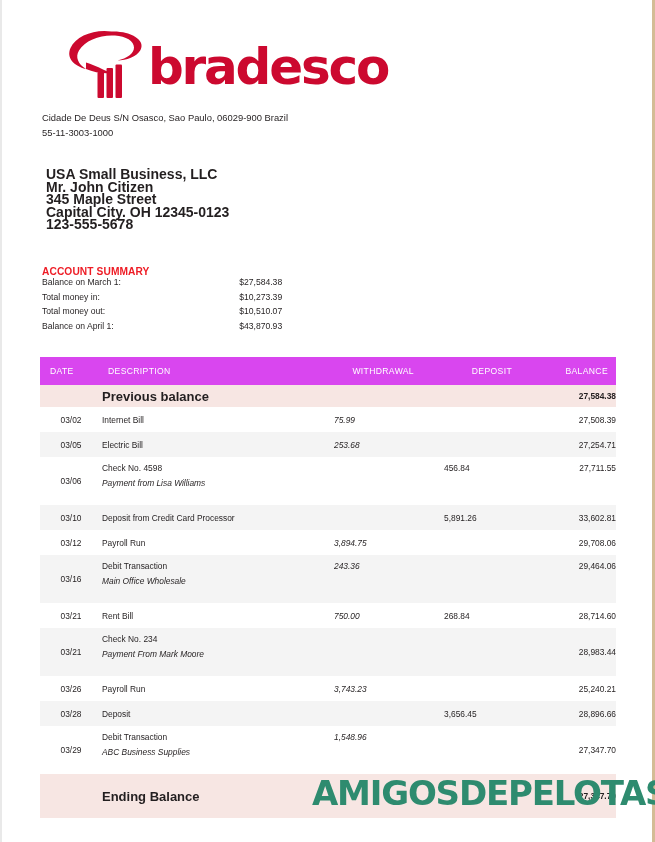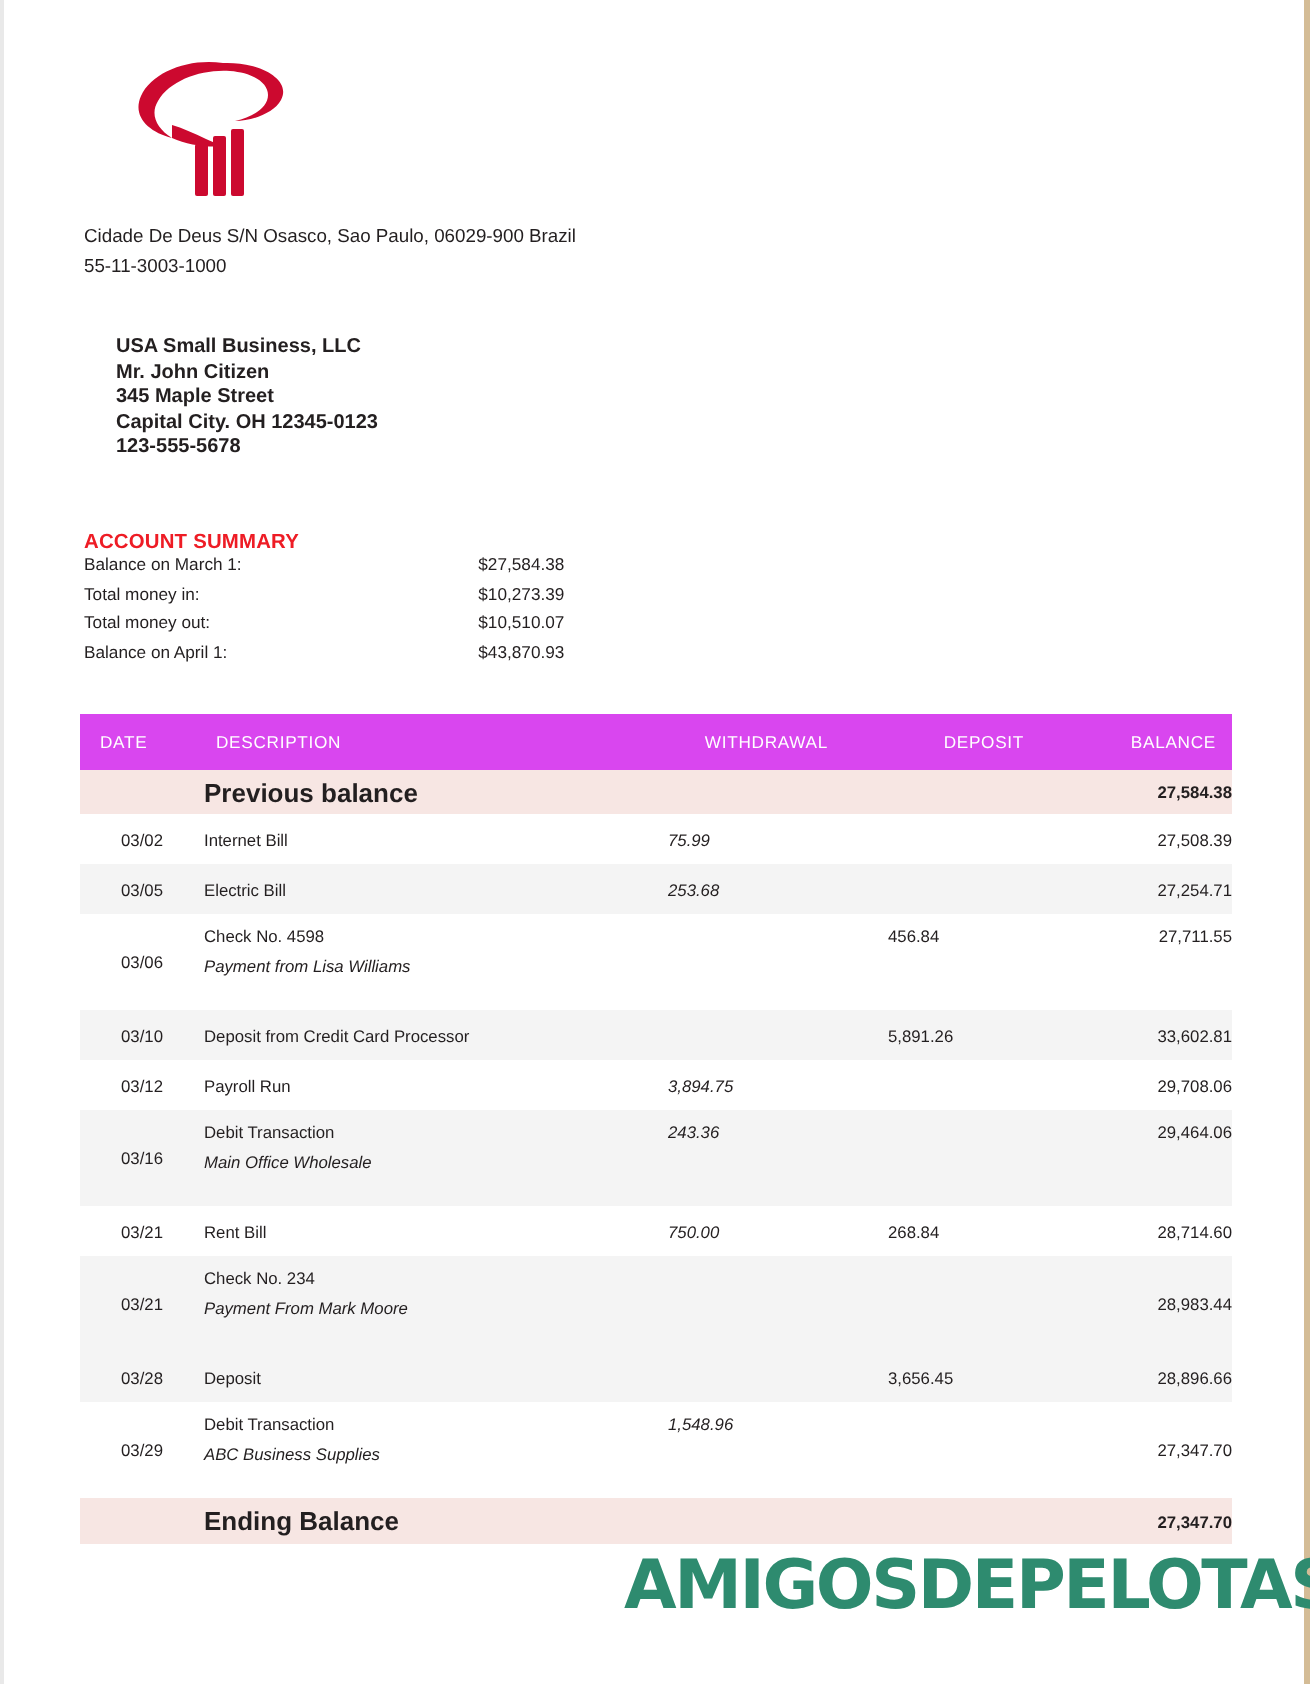--- a/index.html
+++ b/index.html
@@ -62,23 +62,23 @@
     left: 2px;
     top: 110px;
     font-size: 9.4px;
     line-height: 15px;
     color: #231f20;
   }
 
   
   .cust-block {
     position: absolute;
-    left: 18px;
+    left: 6px;
     top: 168px;
-    font-size: 10px;
+    font-size: 14px;
     font-weight: bold;
     line-height: 12.6px;
     color: #231f20;
   }
   .acct-block {
     position: absolute;
     left: 373px;
     top: 180px;
     font-size: 8.6px;
     line-height: 13px;
@@ -183,21 +183,21 @@
   .cell-bal {
     text-align: right;
     padding-right: 8px;
     font-size: 8.4px;
   }
   .cell-bal.bold { font-weight: bold; }
 
   .row-1line td { height: 25px; }
   .row-2line td { height: 42px; }
   .row-head td  { height: 22px; }
-  .row-foot td  { height: 23px; }
+  .row-foot td  { height: 44px; }
 
   
   .row-2line td.cell-desc { vertical-align: top; padding-top: 6px; }
   .row-2line td.cell-with,
   .row-2line td.cell-dep { vertical-align: top; padding-top: 6px; }
   .row-2line td.cell-bal { vertical-align: top; padding-top: 6px; }
   .row-2line.bal-low td.cell-bal { vertical-align: middle; padding-top: 0; }
   .row-2line.bal-mid td.cell-bal { vertical-align: middle; padding-top: 0; }
 
   
@@ -221,20 +221,21 @@
   <div class="inner">
 
     <div class="logo-block">
       <svg class="logo-mark" viewBox="0 0 86 76">
         <path d="M47.5 5.5 C30 3 12 10 6.5 22 C2 32 10 40 22 43 C14 38 11 31 15 24.5 C21 14 37 8.5 51 9.5 C62 10.3 70 15 70 21.5 C70 27.5 63 32.5 53.5 34.5 C62 34.5 73 30.5 76.5 24 C80.5 16.5 73 10 62 7 C57.5 5.8 52.5 5.3 47.5 5.5 Z" fill="#cc092f"></path>
         <path d="M22 43 C30 46.5 40 48 48.5 47 C45 46 42 45 39 43.5 C33 40.5 27 38 22 36.5 Z" fill="#cc092f"></path>
         <rect x="33.5" y="46" width="6.5" height="26" rx="1" fill="#cc092f"></rect>
         <rect x="42.5" y="42" width="6.5" height="30" rx="1" fill="#cc092f"></rect>
         <rect x="51.5" y="38.5" width="6.5" height="33.5" rx="1" fill="#cc092f"></rect>
       </svg>
+      <span class="logo-word">bradesco</span>
     </div>
 
     <div class="bank-addr">
       <div>Cidade De Deus S/N Osasco, Sao Paulo, 06029-900  Brazil</div>
       <div>55-11-3003-1000</div>
     </div>
 
     <div class="cust-block">
       <div>USA Small Business,  LLC</div>
       <div>Mr. John Citizen</div>
@@ -359,20 +360,27 @@
           <td class="cell-date">03/21</td>
           <td class="cell-desc">
             <span>Check No.  234</span>
             <span class="sub">Payment From Mark Moore</span>
           </td>
           <td class="cell-with"></td>
           <td class="cell-dep"></td>
           <td class="cell-bal">28,983.44</td>
         </tr>
 
+        <tr class="r-plain row-1line">
+          <td class="cell-date">03/26</td>
+          <td class="cell-desc">Payroll Run</td>
+          <td class="cell-with">3,743.23</td>
+          <td class="cell-dep"></td>
+          <td class="cell-bal">25,240.21</td>
+        </tr>
 
         <tr class="r-shade row-1line">
           <td class="cell-date">03/28</td>
           <td class="cell-desc">Deposit</td>
           <td class="cell-with"></td>
           <td class="cell-dep">3,656.45</td>
           <td class="cell-bal">28,896.66</td>
         </tr>
 
         <tr class="r-plain row-2line bal-low">

